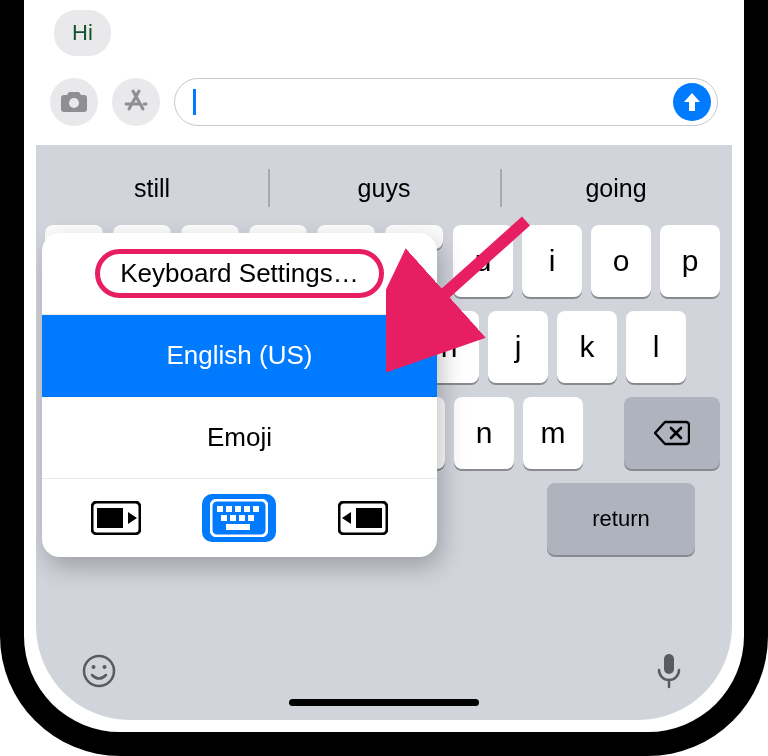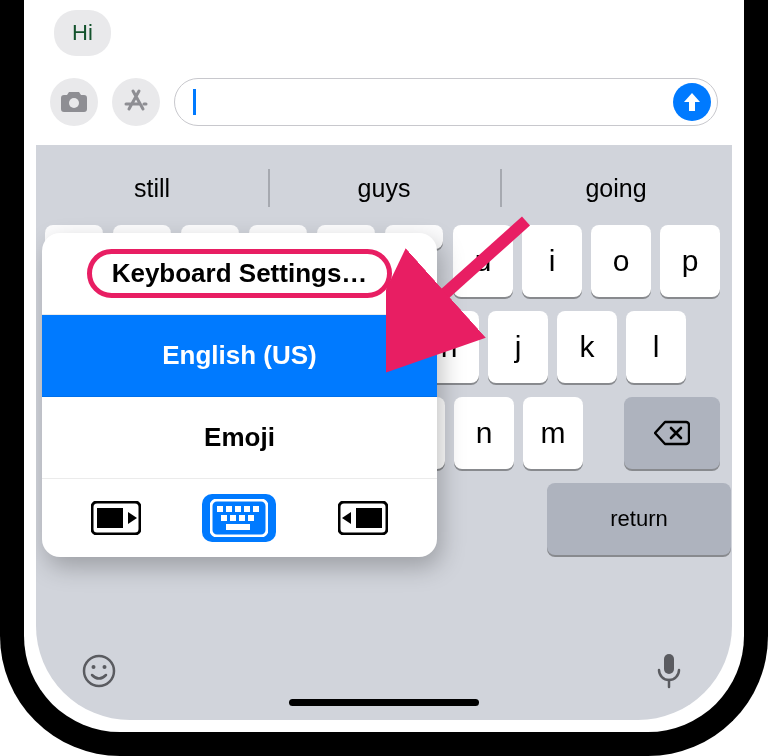--- a/index.html
+++ b/index.html
@@ -119,21 +119,20 @@
   
   .popover {
     position: absolute;
     left: 6px; top: 88px;
     width: 395px;
     background: #fff;
     border-radius: 18px;
     box-shadow: 4px 10px 24px rgba(0,0,0,0.25);
     overflow: hidden;
     z-index: 50;
-    font-weight: bold;
   }
   .pop-item {
     height: 82px;
     display: flex; align-items: center; justify-content: center;
     font-size: 26px;
     border-bottom: 1px solid rgba(0,0,0,0.08);
   }
   .pop-item.selected {
     background: #007AFF; color: #ffffff;
   }
@@ -249,21 +248,21 @@
       <div class="key" style="left:349px; top:252px; width:60px; height:72px;">b</div>
       <div class="key" style="left:418px; top:252px; width:60px; height:72px;">n</div>
       <div class="key" style="left:487px; top:252px; width:60px; height:72px;">m</div>
       <div class="key util" style="left:588px; top:252px; width:96px; height:72px;">
         <svg width="36" height="26" viewBox="0 0 36 26">
           <path fill="none" stroke="#000" stroke-width="2.4" stroke-linejoin="round" d="M11 2 H32 a3 3 0 0 1 3 3 V21 a3 3 0 0 1-3 3 H11 L1 13 Z"></path>
           <path stroke="#000" stroke-width="2.6" stroke-linecap="round" d="M17 8 L27 18 M27 8 L17 18"></path>
         </svg>
       </div>
 
-      <div class="key util wide" style="left:511px; top:338px; width:184px; height:72px;">return</div>
+      <div class="key util wide" style="left:511px; top:338px; width:148px; height:72px;">return</div>
 
       <div class="popover">
         <div class="pop-item">
           <span class="pop-highlight">Keyboard Settings…</span>
         </div>
         <div class="pop-item selected">English (US)</div>
         <div class="pop-item">Emoji</div>
         <div class="pop-modes">
           <div class="modebtn">
             <svg width="50" height="34" viewBox="0 0 50 34">

